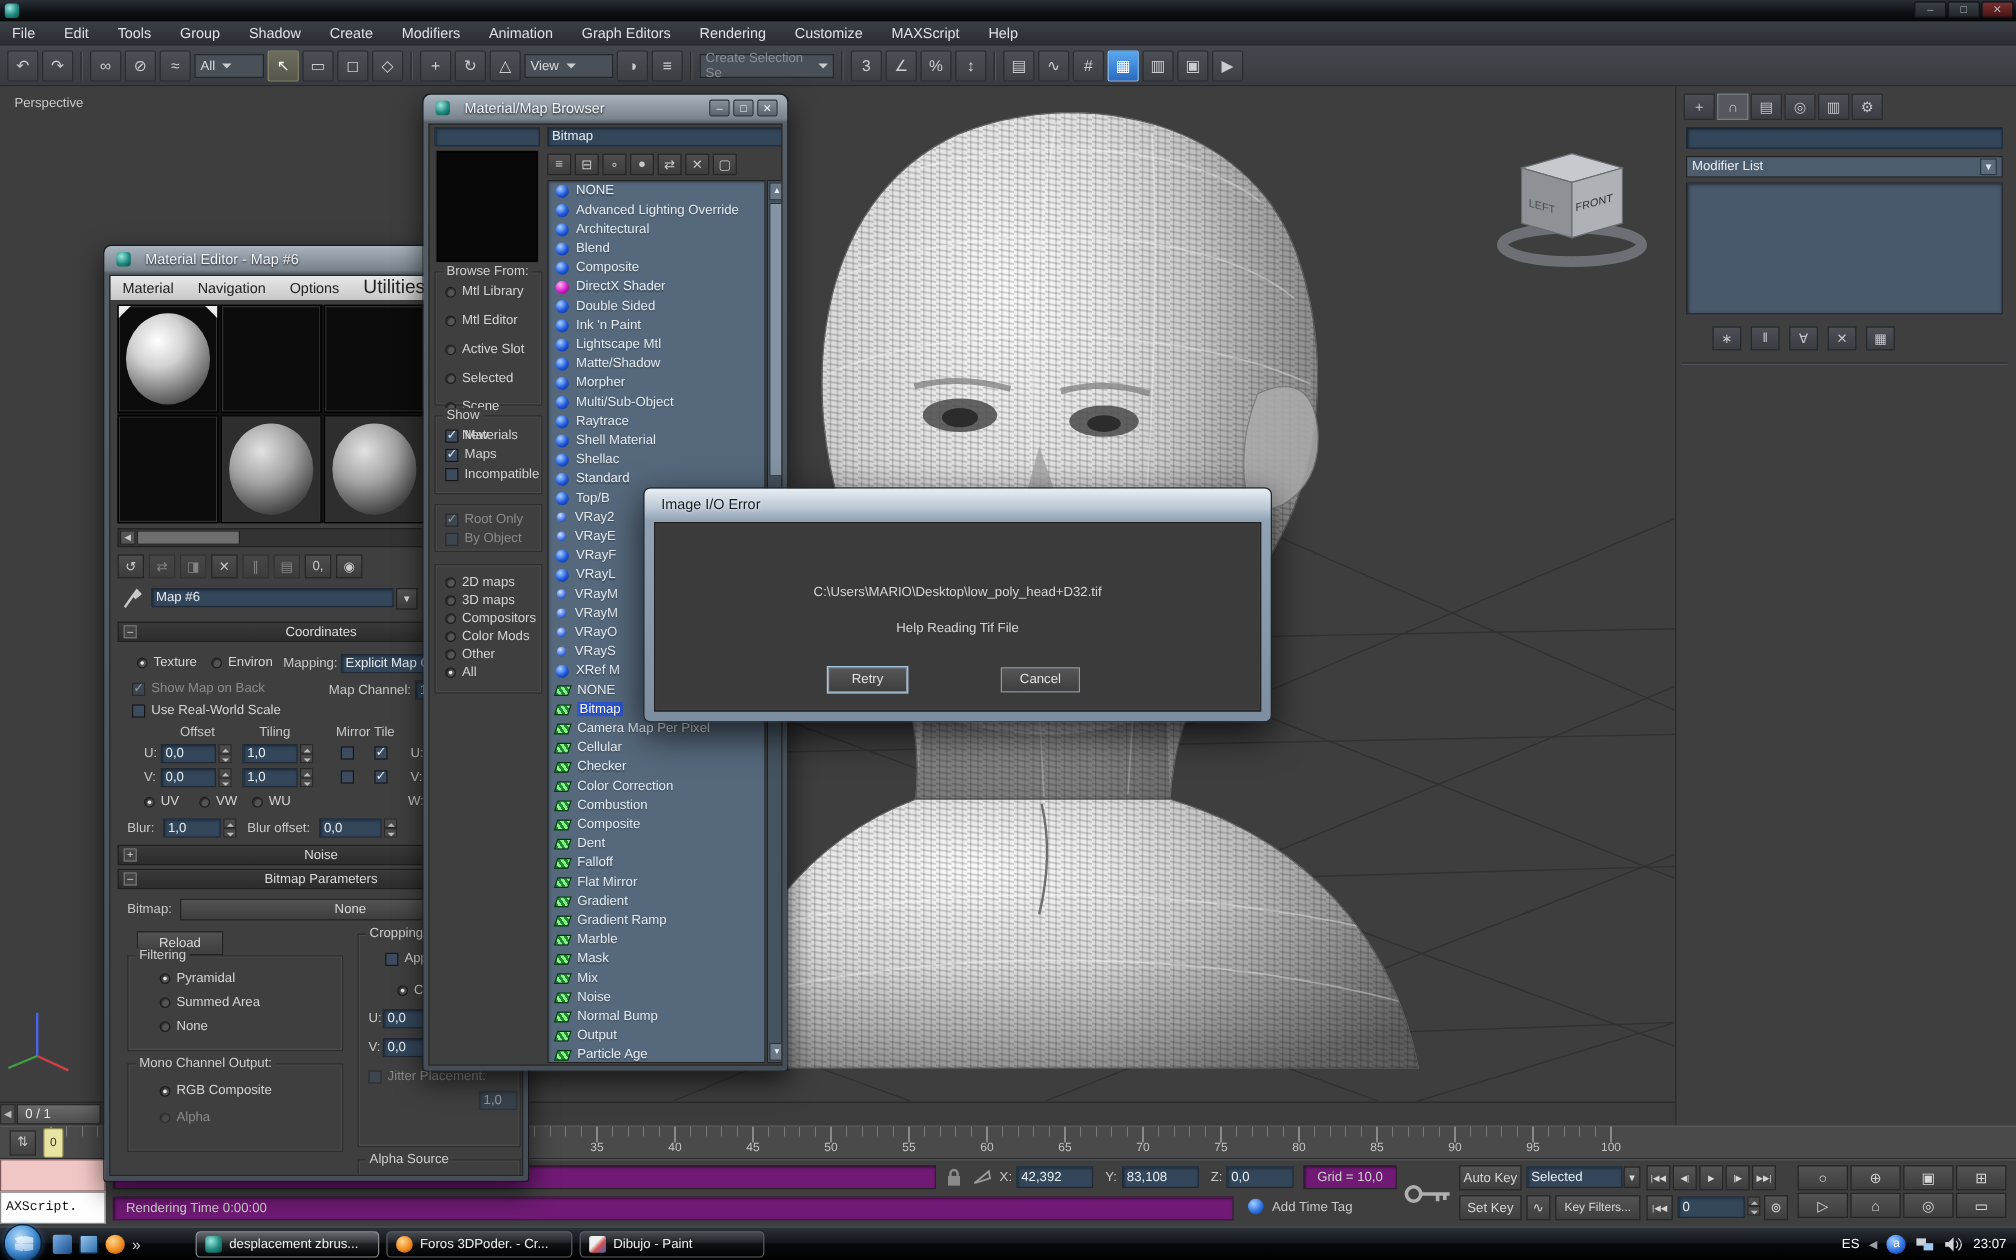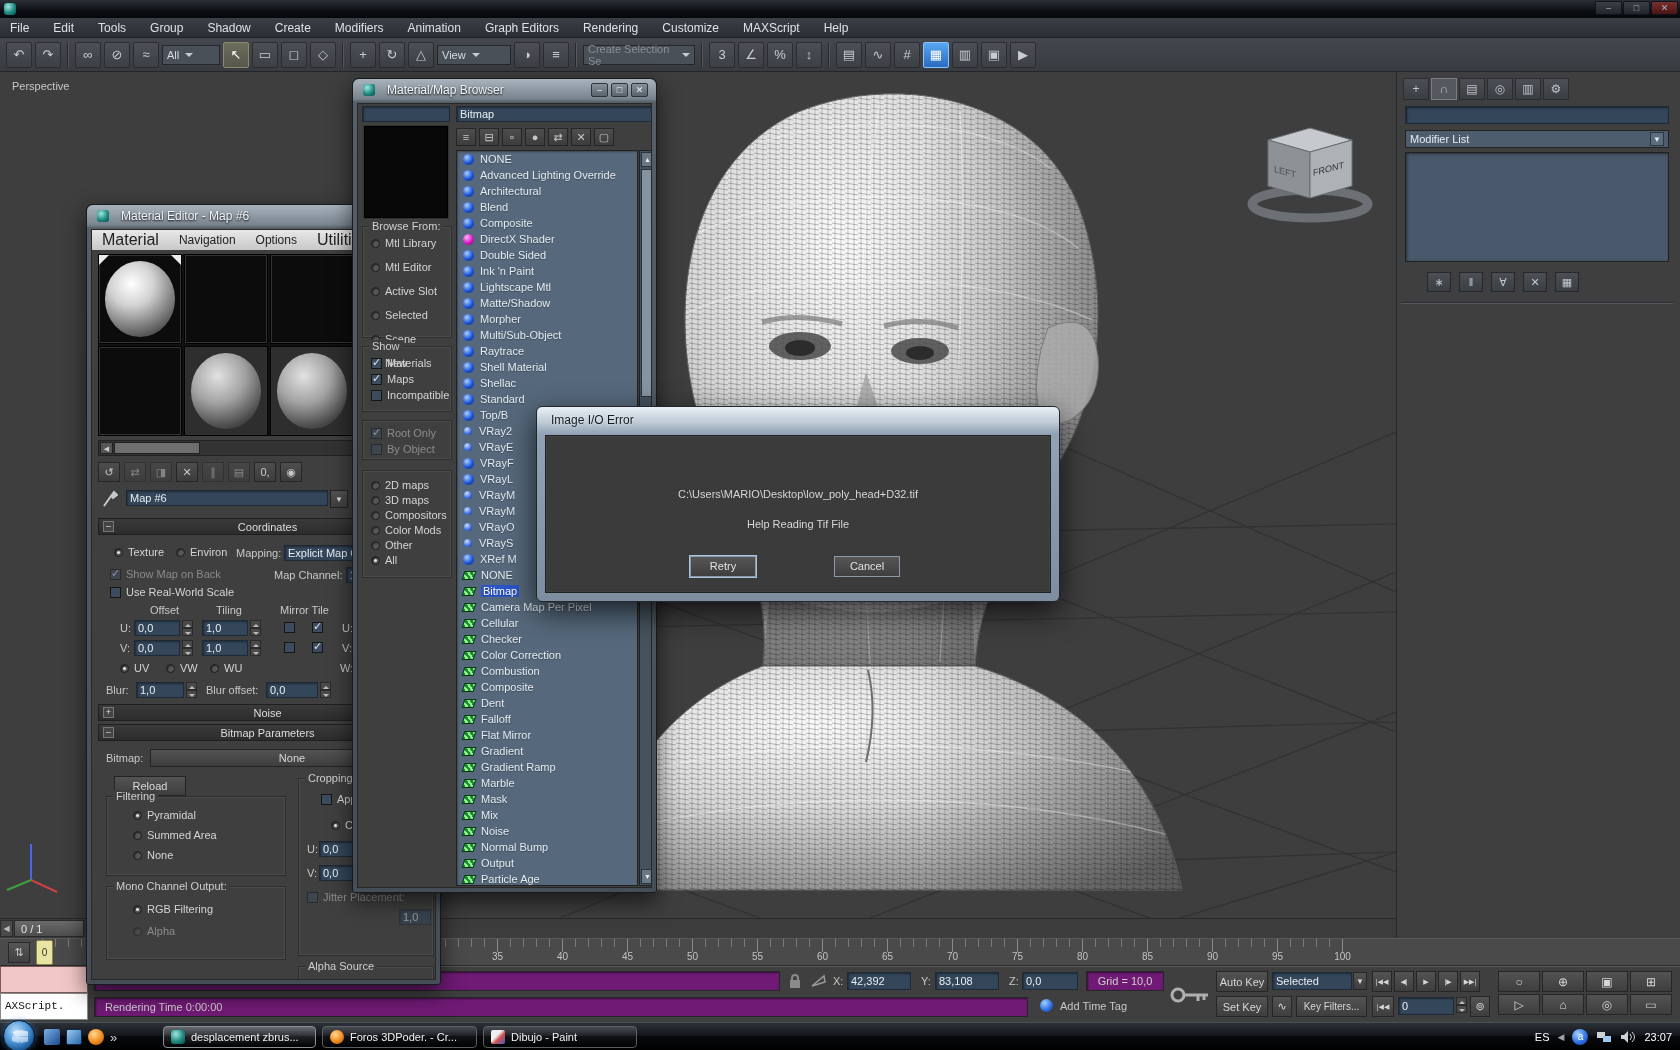--- a/index.html
+++ b/index.html
@@ -418,21 +418,21 @@
 
   <div class="abs win" style="left:86px;top:204px;width:355px;height:781px;z-index:10">
     <div class="frame"></div>
     <div class="wtitle">
         <span class="appicon"></span>
         <span>Material Editor - Map #6</span>
       </div>
     <div class="content">
       <div style="position:absolute;left:0;top:0;right:0;height:20px;background:linear-gradient(#e8e8e8,#c8c8c8);display:flex;align-items:center;gap:20px;padding-left:10px">
 
-      <span style="color:#222;font-size:16px">Material</span>
+      <span style="color:#222;font-size:12px">Material</span>
           <span style="color:#222;font-size:12px">Navigation</span>
           <span style="color:#222;font-size:12px">Options</span>
           <span style="color:#222;font-size:16px">Utilities</span>
         </div>
       <div style="position:absolute;left:6px;top:24px;width:338px;height:182px;background:#111">
 
       <span class="slot sphere-light active" style="left: 0px; top: 0px; width: 84px; height: 90px;">
             <span class="ball"></span>
           </span>
           <span class="slot dark" style="left: 86px; top: 0px; width: 84px; height: 90px;">
@@ -645,21 +645,21 @@
         <span class="opt" style="position:absolute;left:26px;top:52px">
             <span class="radio"></span>
             <span>None</span>
           </span>
       </div>
 
       <div class="group" style="left:14px;top:656px;width:180px;height:74px">
         <span class="glabel">Mono Channel Output:</span>
         <span class="opt on" style="position:absolute;left:26px;top:16px">
             <span class="radio"></span>
-            <span>RGB Filtering</span>
+            <span>RGB Composite</span>
           </span>
         <span class="opt dis" style="position:absolute;left:26px;top:38px">
             <span class="radio"></span>
             <span>Alpha</span>
           </span>
       </div>
 
       <div class="group" style="left:206px;top:736px;width:136px;height:40px">
         <span class="glabel">Alpha Source</span>
       </div>

